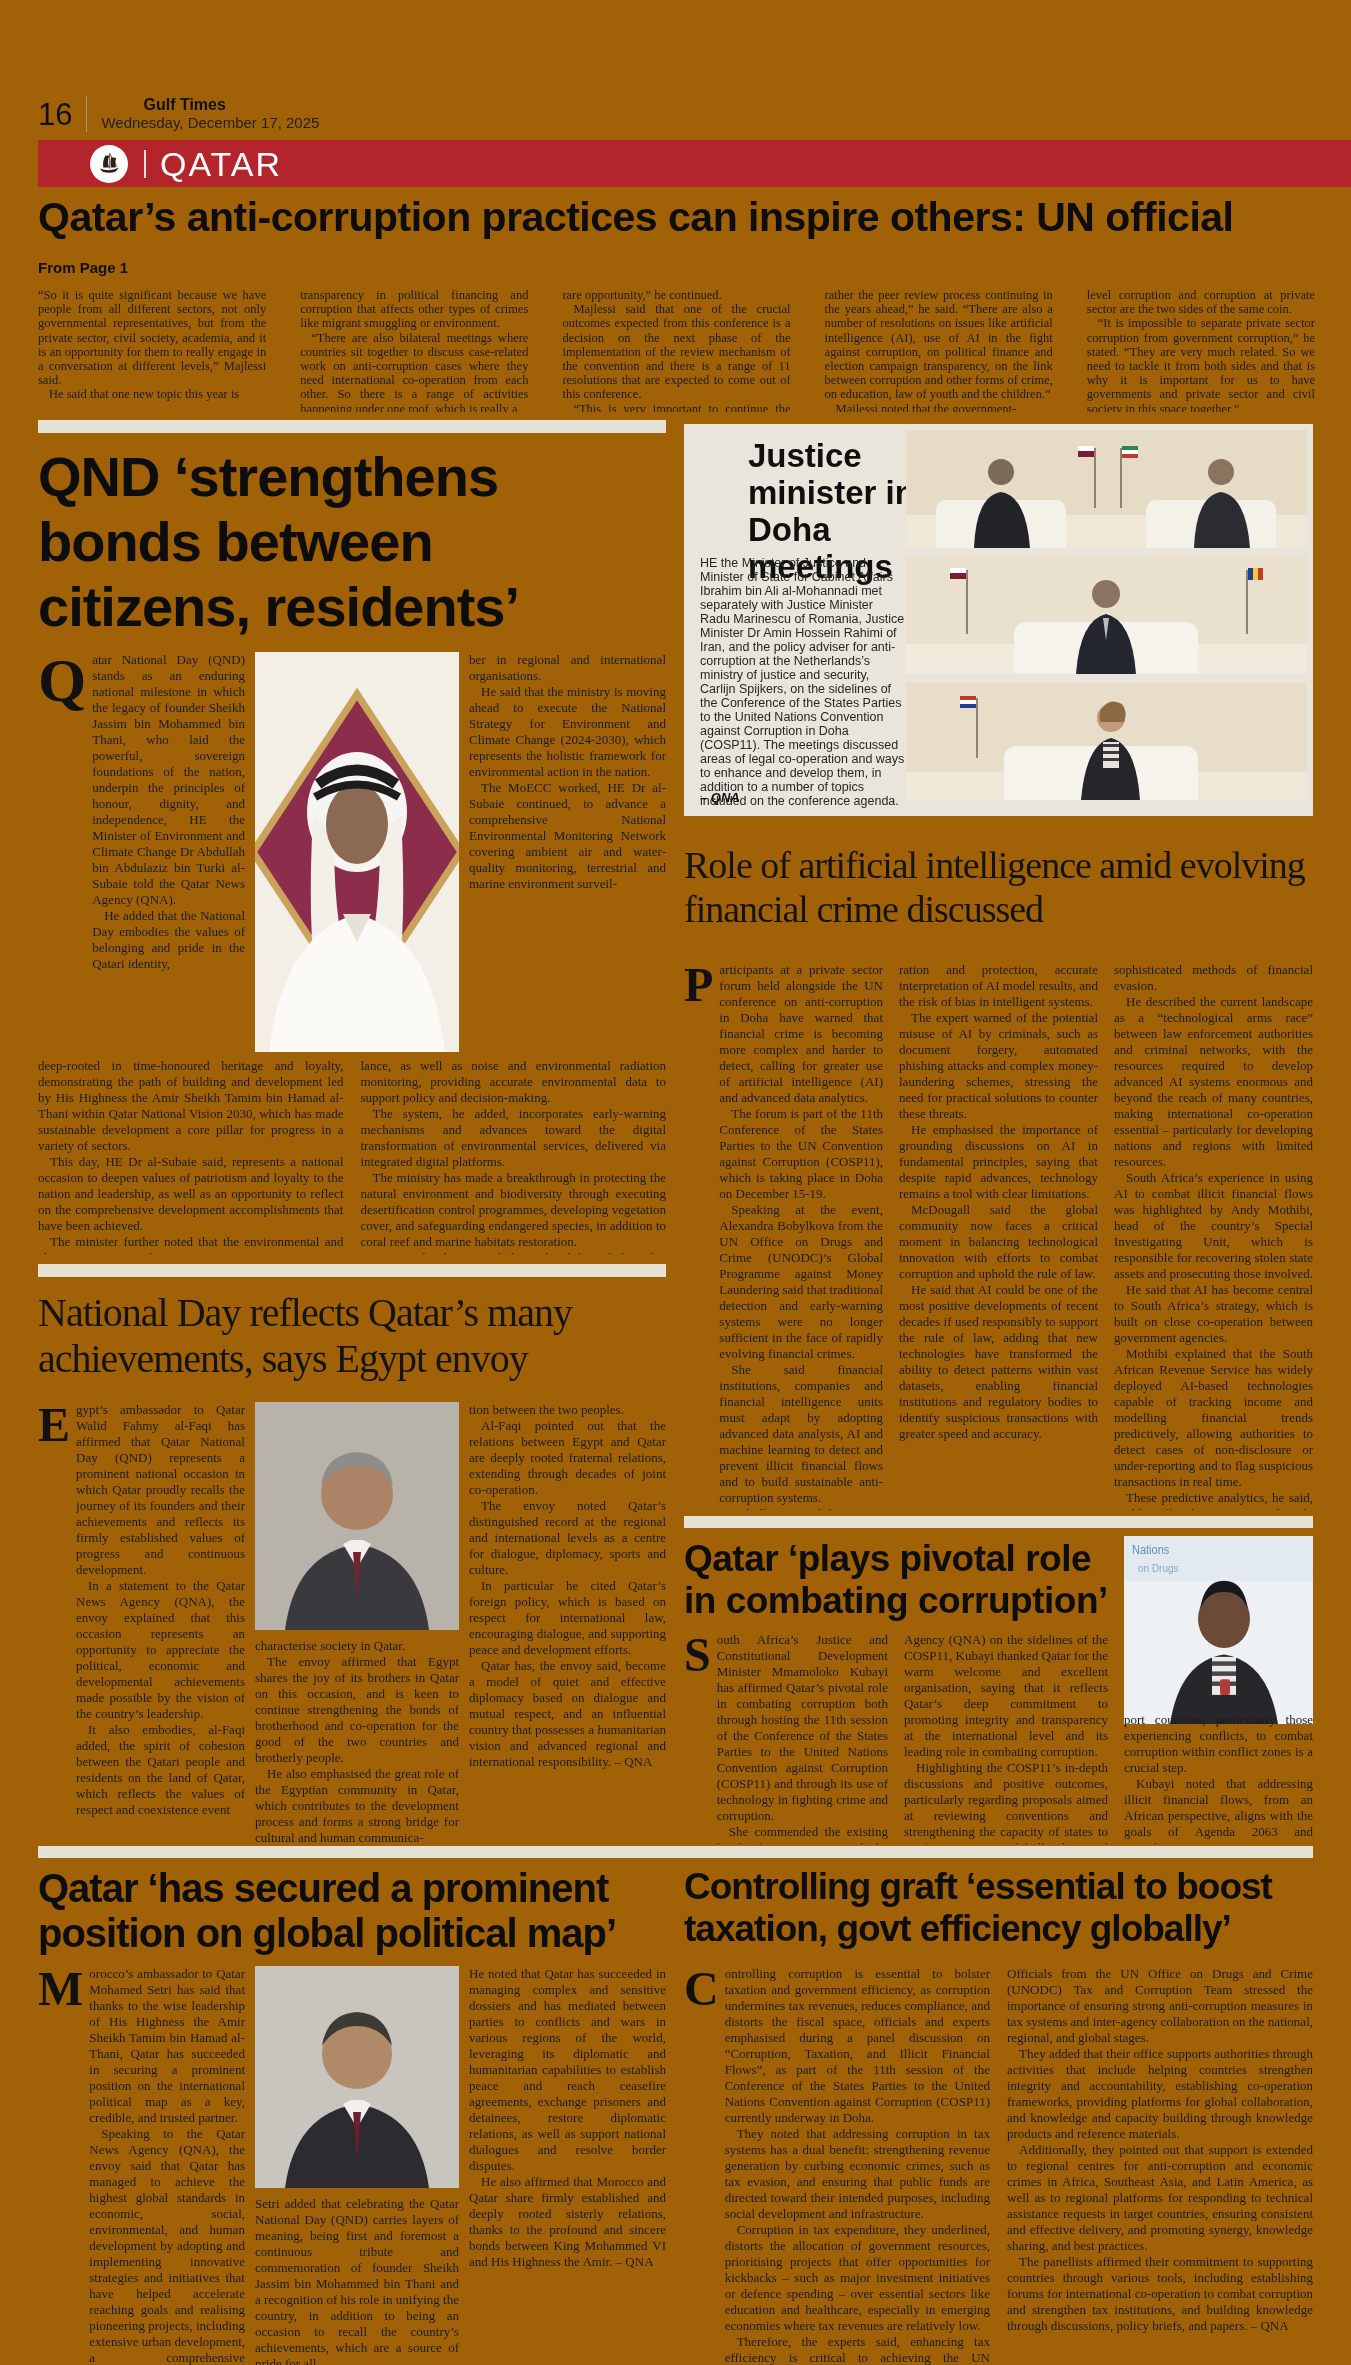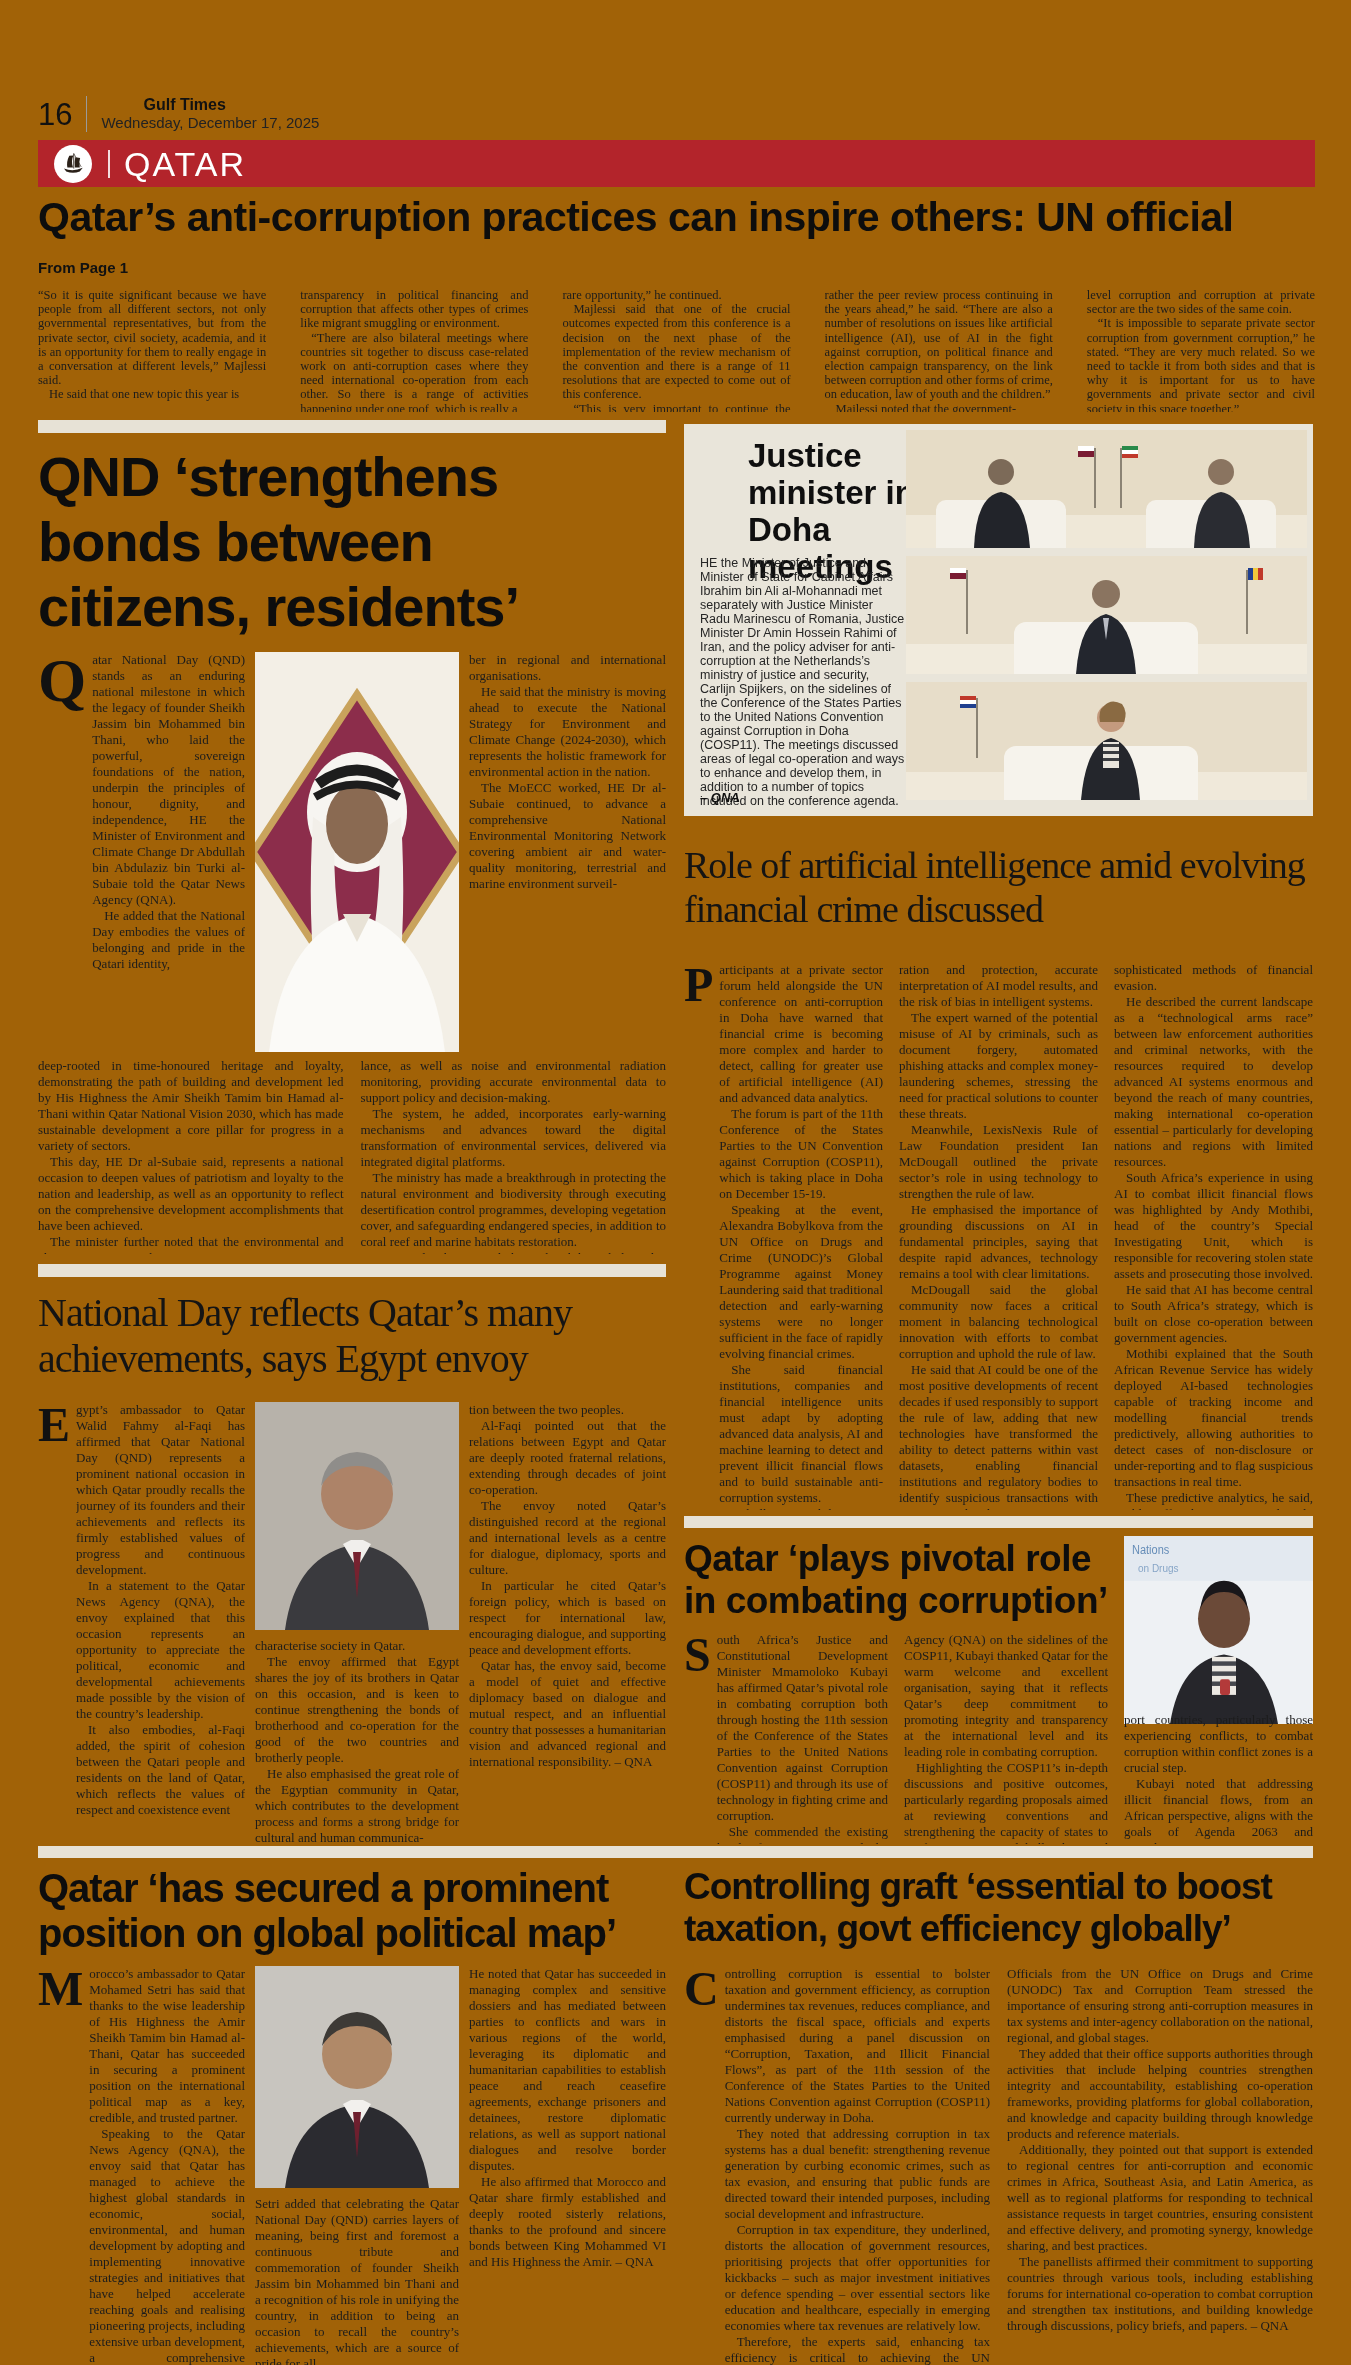--- a/index.html
+++ b/index.html
@@ -57,21 +57,21 @@
 
   <div class="abs" style="left:38px;top:96px;display:flex;align-items:center;">
     <span class="pgnum">16</span>
     <span class="hdr-rule"></span>
     <span>
       <span class="paper" style="display:block;padding-left:42px;">Gulf Times</span>
       <span class="issue-date" style="display:block;">Wednesday, December 17, 2025</span>
     </span>
   </div>
 
-  <div class="abs banner" style="left:38px;top:140px;width:1277px;height:47px;">
+  <div class="abs banner" style="left:38px;top:140px;width:1277px;height:47px;padding-left:36px;">
     <span class="logo">
       <svg viewBox="0 0 40 40" width="30" height="30" aria-hidden="true">
         <path d="M8 26 Q20 31 33 25 L29 30 Q20 33.5 11 30 Z" fill="#2a2018"></path>
         <path d="M15 9 Q11 17 12.5 24.5 L20 24.5 Q17 16 20.5 8.5 Z" fill="#2a2018"></path>
         <path d="M23 11 Q21.5 18 22.5 24.5 L29 24.5 Q27.5 17 29.5 12 Z" fill="#2a2018"></path>
         <line x1="21" y1="6" x2="21" y2="26" stroke="#2a2018" stroke-width="1.2"></line>
         <line x1="21" y1="6" x2="31" y2="24" stroke="#2a2018" stroke-width="0.8"></line>
       </svg>
     </span>
     <span class="wline"></span>
@@ -220,21 +220,20 @@
           <p>articipants at a private sector forum held alongside the UN conference on anti-corruption in Doha have warned that financial crime is becoming more complex and harder to detect, calling for greater use of artificial intelligence (AI) and advanced data analytics.</p>
           <p>The forum is part of the 11th Conference of the States Parties to the UN Convention against Corruption (COSP11), which is taking place in Doha on December 15-19.</p>
           <p>Speaking at the event, Alexandra Bobylkova from the UN Office on Drugs and Crime (UNODC)’s Global Programme against Money Laundering said that traditional detection and early-warning systems were no longer sufficient in the face of rapidly evolving financial crimes.</p>
           <p>She said financial institutions, companies and financial intelligence units must adapt by adopting advanced data analysis, AI and machine learning to detect and prevent illicit financial flows and to build sustainable anti-corruption systems.</p>
           <p>Bobylkova noted that AI can analyse vast amounts of data, create dynamic risk indicators and identify unusual patterns, enabling authorities to detect suspicious activities linked to money laundering, corruption and terrorist financing more proactively and efficiently.</p>
         </div>
     </div>
     <div class="bcol" style="flex:1;height:548px;">
         <p>ration and protection, accurate interpretation of AI model results, and the risk of bias in intelligent systems.</p>
         <p>The expert warned of the potential misuse of AI by criminals, such as document forgery, automated phishing attacks and complex money-laundering schemes, stressing the need for practical solutions to counter these threats.</p>
-        <p>Meanwhile, LexisNexis Rule of Law Foundation president Ian McDougall outlined the private sector’s role in using technology to strengthen the rule of law.</p>
         <p>He emphasised the importance of grounding discussions on AI in fundamental principles, saying that despite rapid advances, technology remains a tool with clear limitations.</p>
         <p>McDougall said the global community now faces a critical moment in balancing technological innovation with efforts to combat corruption and uphold the rule of law.</p>
         <p>He said that AI could be one of the most positive developments of recent decades if used responsibly to support the rule of law, adding that new technologies have transformed the ability to detect patterns within vast datasets, enabling financial institutions and regulatory bodies to identify suspicious transactions with greater speed and accuracy.</p>
       </div>
     <div class="bcol" style="flex:1;height:548px;">
         <p>sophisticated methods of financial evasion.</p>
         <p>He described the current landscape as a “technological arms race” between law enforcement authorities and criminal networks, with the resources required to develop advanced AI systems enormous and beyond the reach of many countries, making international co-operation essential – particularly for developing nations and regions with limited resources.</p>
         <p>South Africa’s experience in using AI to combat illicit financial flows was highlighted by Andy Mothibi, head of the country’s Special Investigating Unit, which is responsible for recovering stolen state assets and prosecuting those involved.</p>
         <p>He said that AI has become central to South Africa’s strategy, which is built on close co-operation between government agencies.</p>
         <p>Mothibi explained that the South African Revenue Service has widely deployed AI-based technologies capable of tracking income and modelling financial trends predictively, allowing authorities to detect cases of non-disclosure or under-reporting and to flag suspicious transactions in real time.</p>

